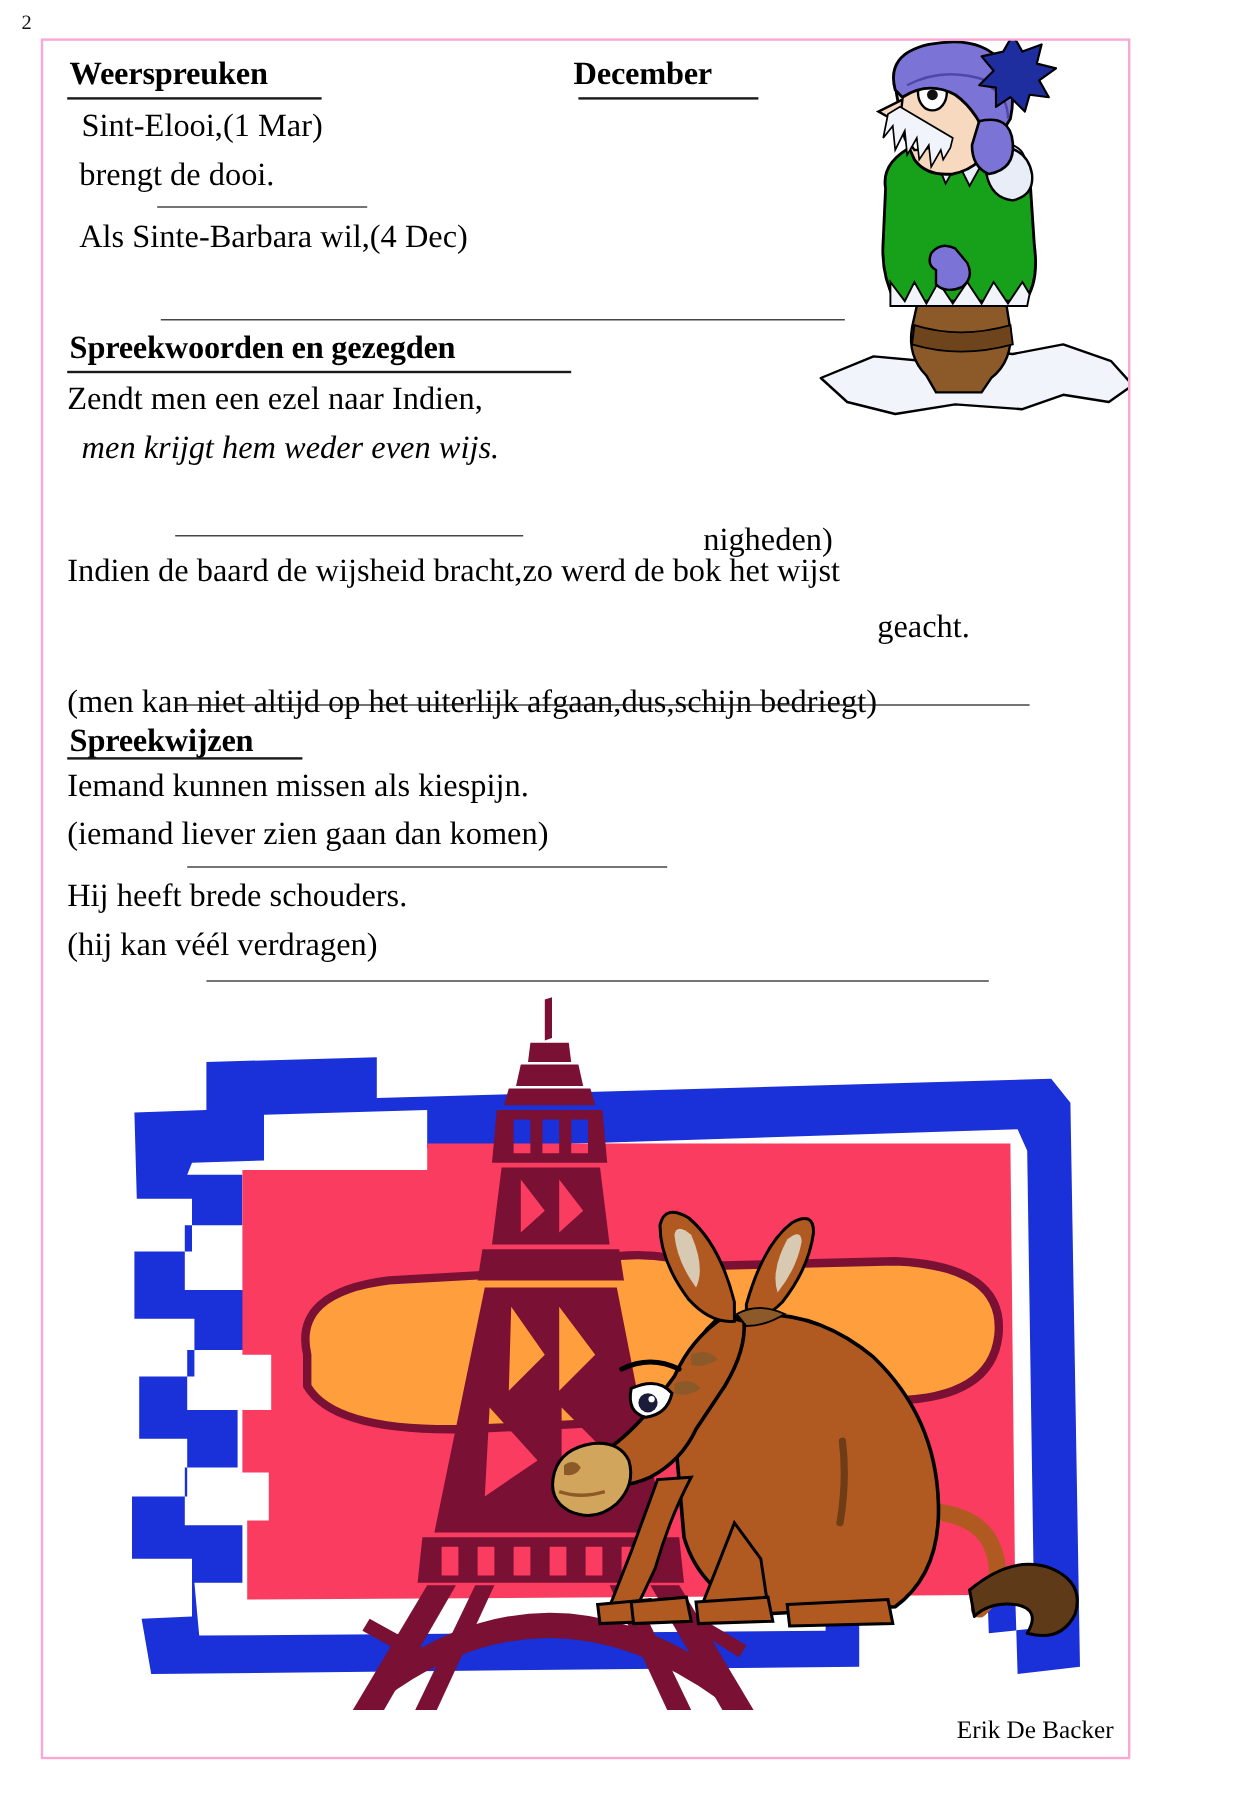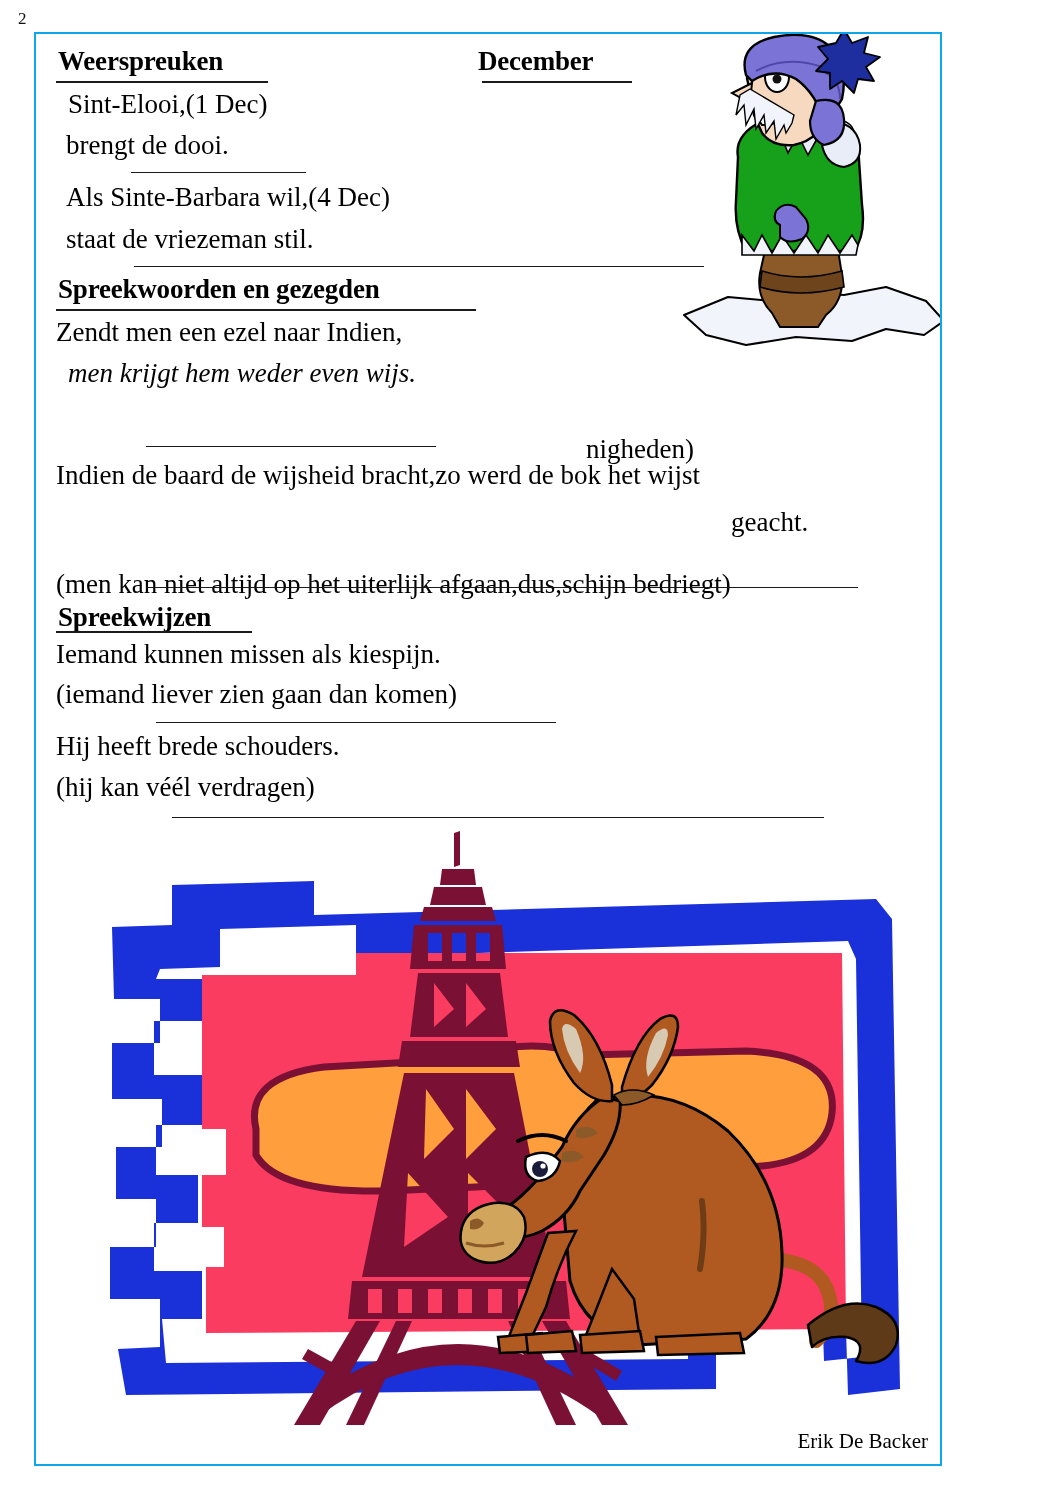--- a/index.html
+++ b/index.html
@@ -25,21 +25,21 @@
     line-height: 1;
   }
 
   
   .doc-frame {
     position: absolute;
     left: 34px;
     top: 32px;
     width: 908px;
     height: 1434px;
-    border: 2px solid #0ea5e9;
+    border: 2px solid #f9a8d4;
     background: #ffffff;
     box-sizing: border-box;
     overflow: hidden;
   }
 
   
   .text-area {
     position: absolute;
     left: 0; top: 0;
     width: 908px;
@@ -102,26 +102,25 @@
 <div class="doc-frame">
 
   <div class="text-area">
 
     <div class="heading" style="left:22px; top:12px;">Weerspreuken</div>
     <div class="rule" style="left:20px; top:47px; width:212px;"></div>
 
     <div class="heading" style="left:442px; top:12px;">December</div>
     <div class="rule" style="left:446px; top:47px; width:150px;"></div>
 
-    <div class="line" style="left:32px; top:55px;">Sint-Elooi,(1 Dec)</div>
+    <div class="line" style="left:32px; top:55px;">Sint-Elooi,(1 Mar)</div>
     <div class="line" style="left:30px; top:96px;">brengt de dooi.</div>
     <div class="rule thin" style="left:95px; top:138px; width:175px;"></div>
 
     <div class="line" style="left:30px; top:148px;">Als Sinte-Barbara wil,(4 Dec)</div>
-    <div class="line" style="left:30px; top:190px;">staat de vriezeman stil.</div>
     <div class="rule thin" style="left:98px; top:232px; width:570px;"></div>
 
     <div class="heading" style="left:22px; top:240px;">Spreekwoorden en gezegden</div>
     <div class="rule" style="left:20px; top:275px; width:420px;"></div>
 
     <div class="line" style="left:20px; top:283px;">Zendt men een ezel naar Indien,</div>
     <div class="line" style="left:32px; top:324px;font-style:italic;">men krijgt hem weder even wijs.</div>
     <div class="line" style="left:550px; top:400px;">nigheden)</div>
 
     <div class="rule thin" style="left:110px; top:412px; width:290px;"></div>

